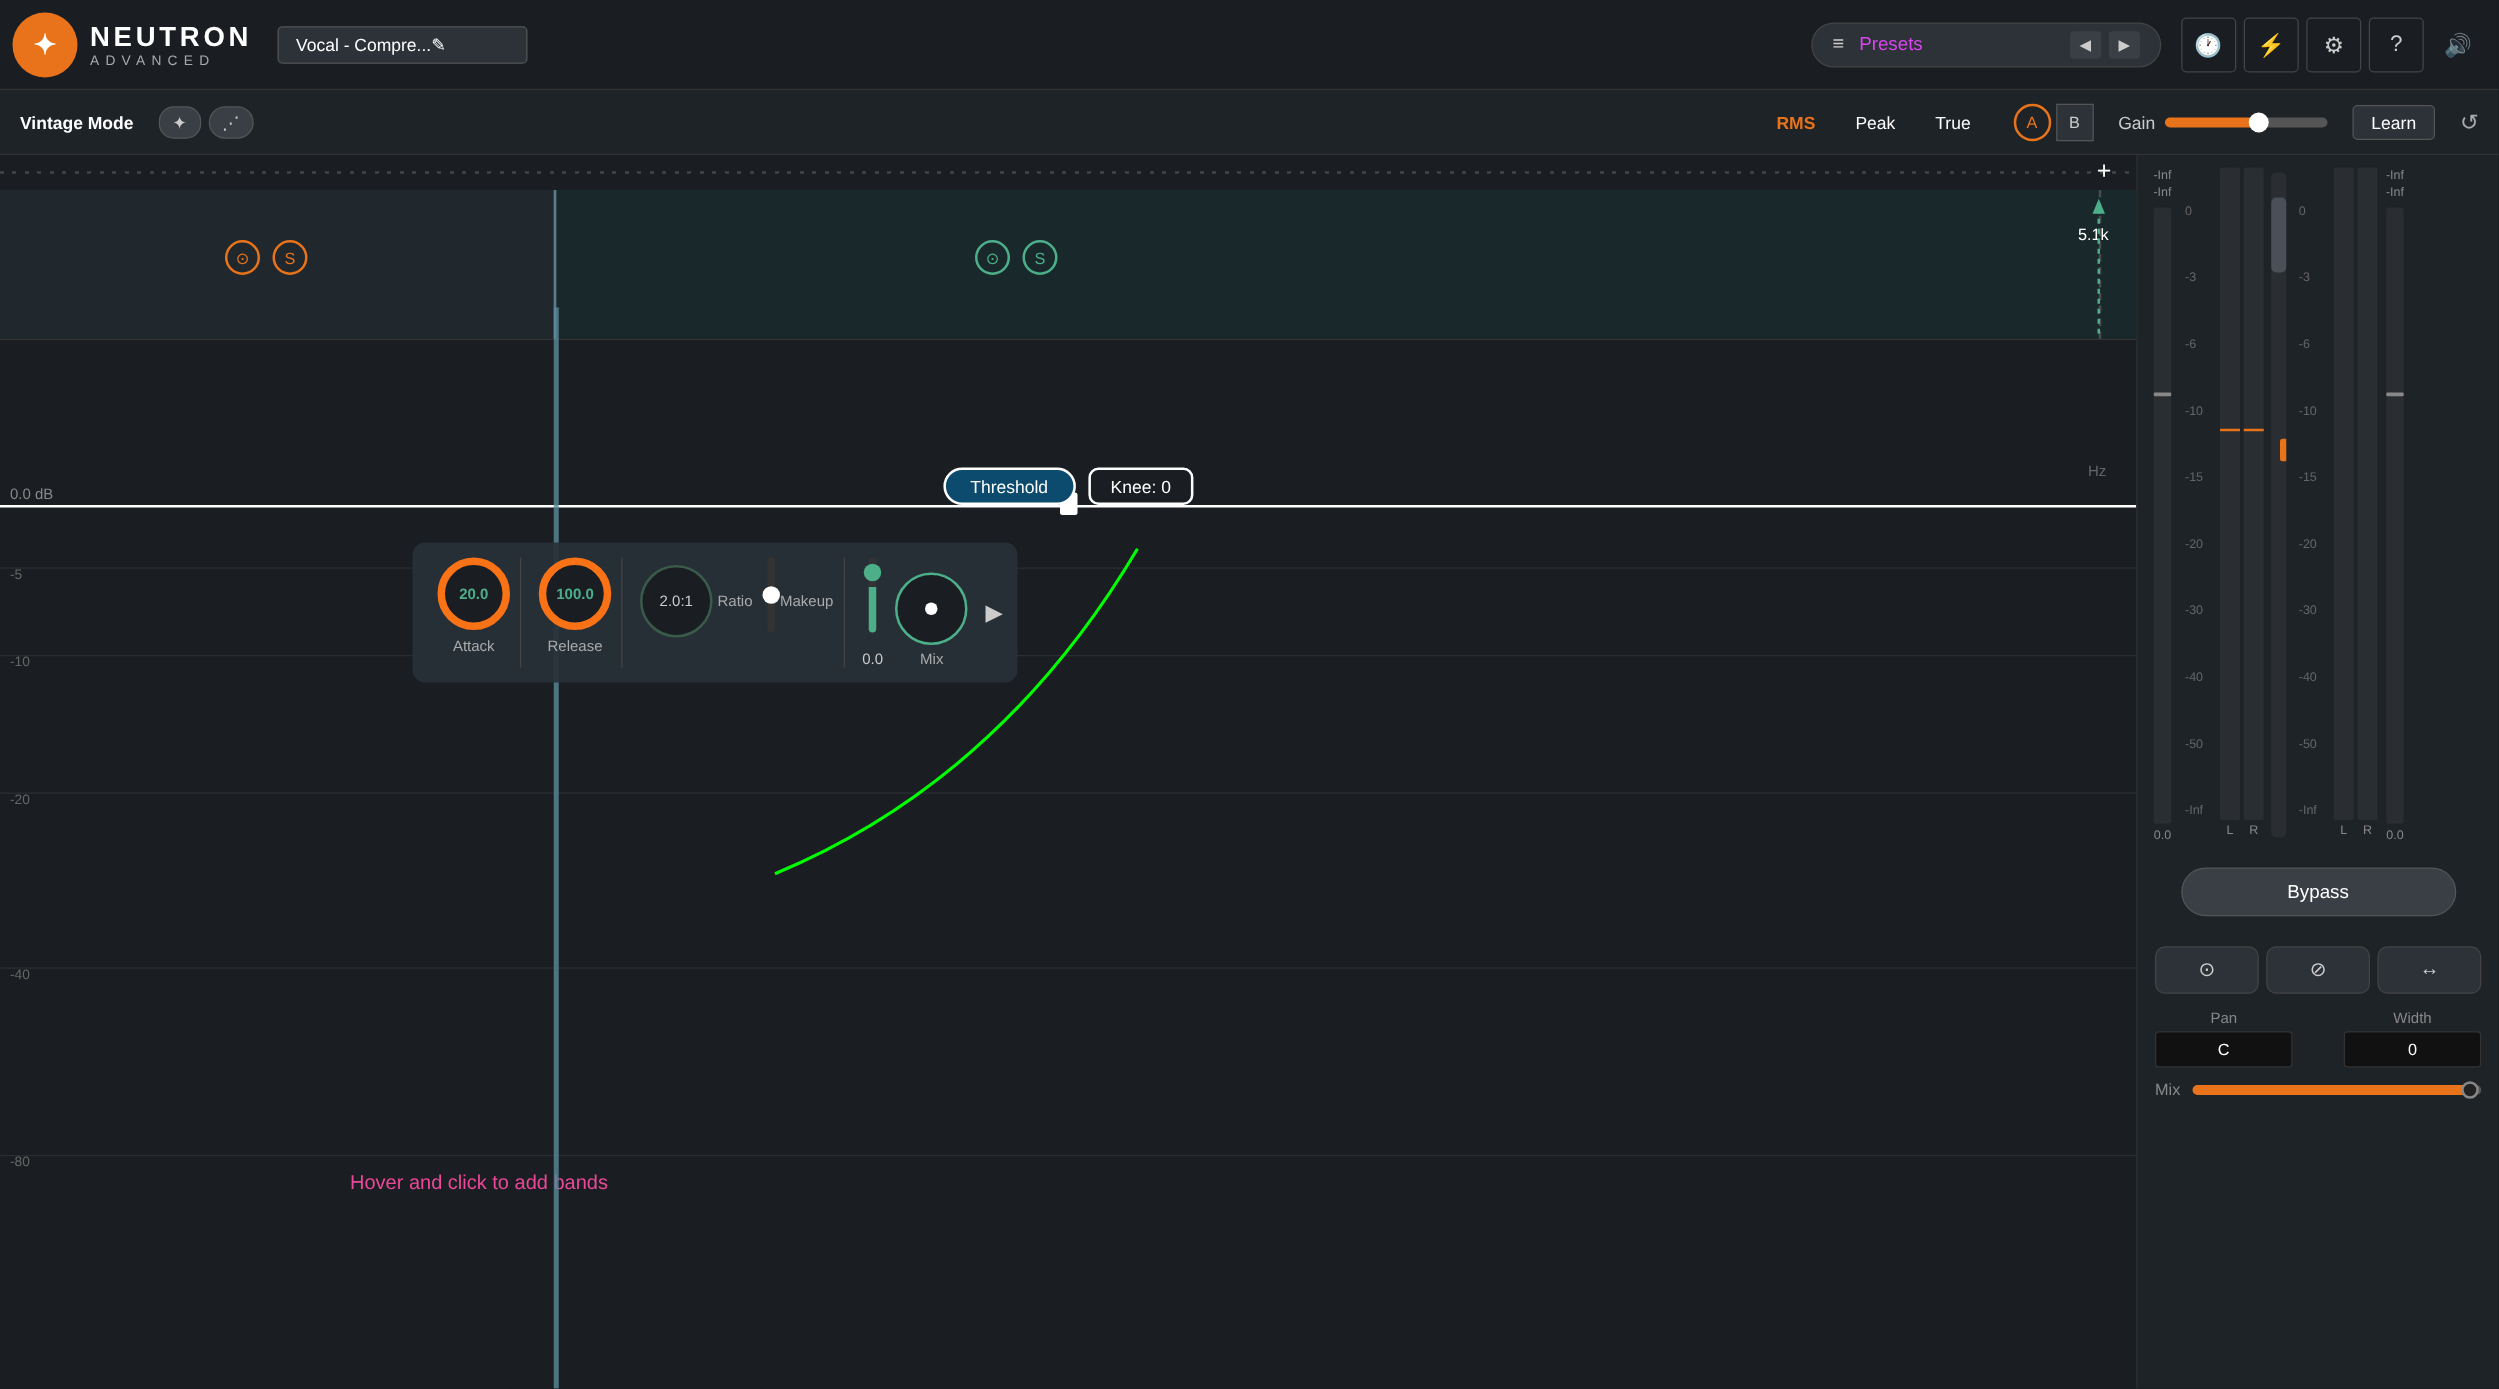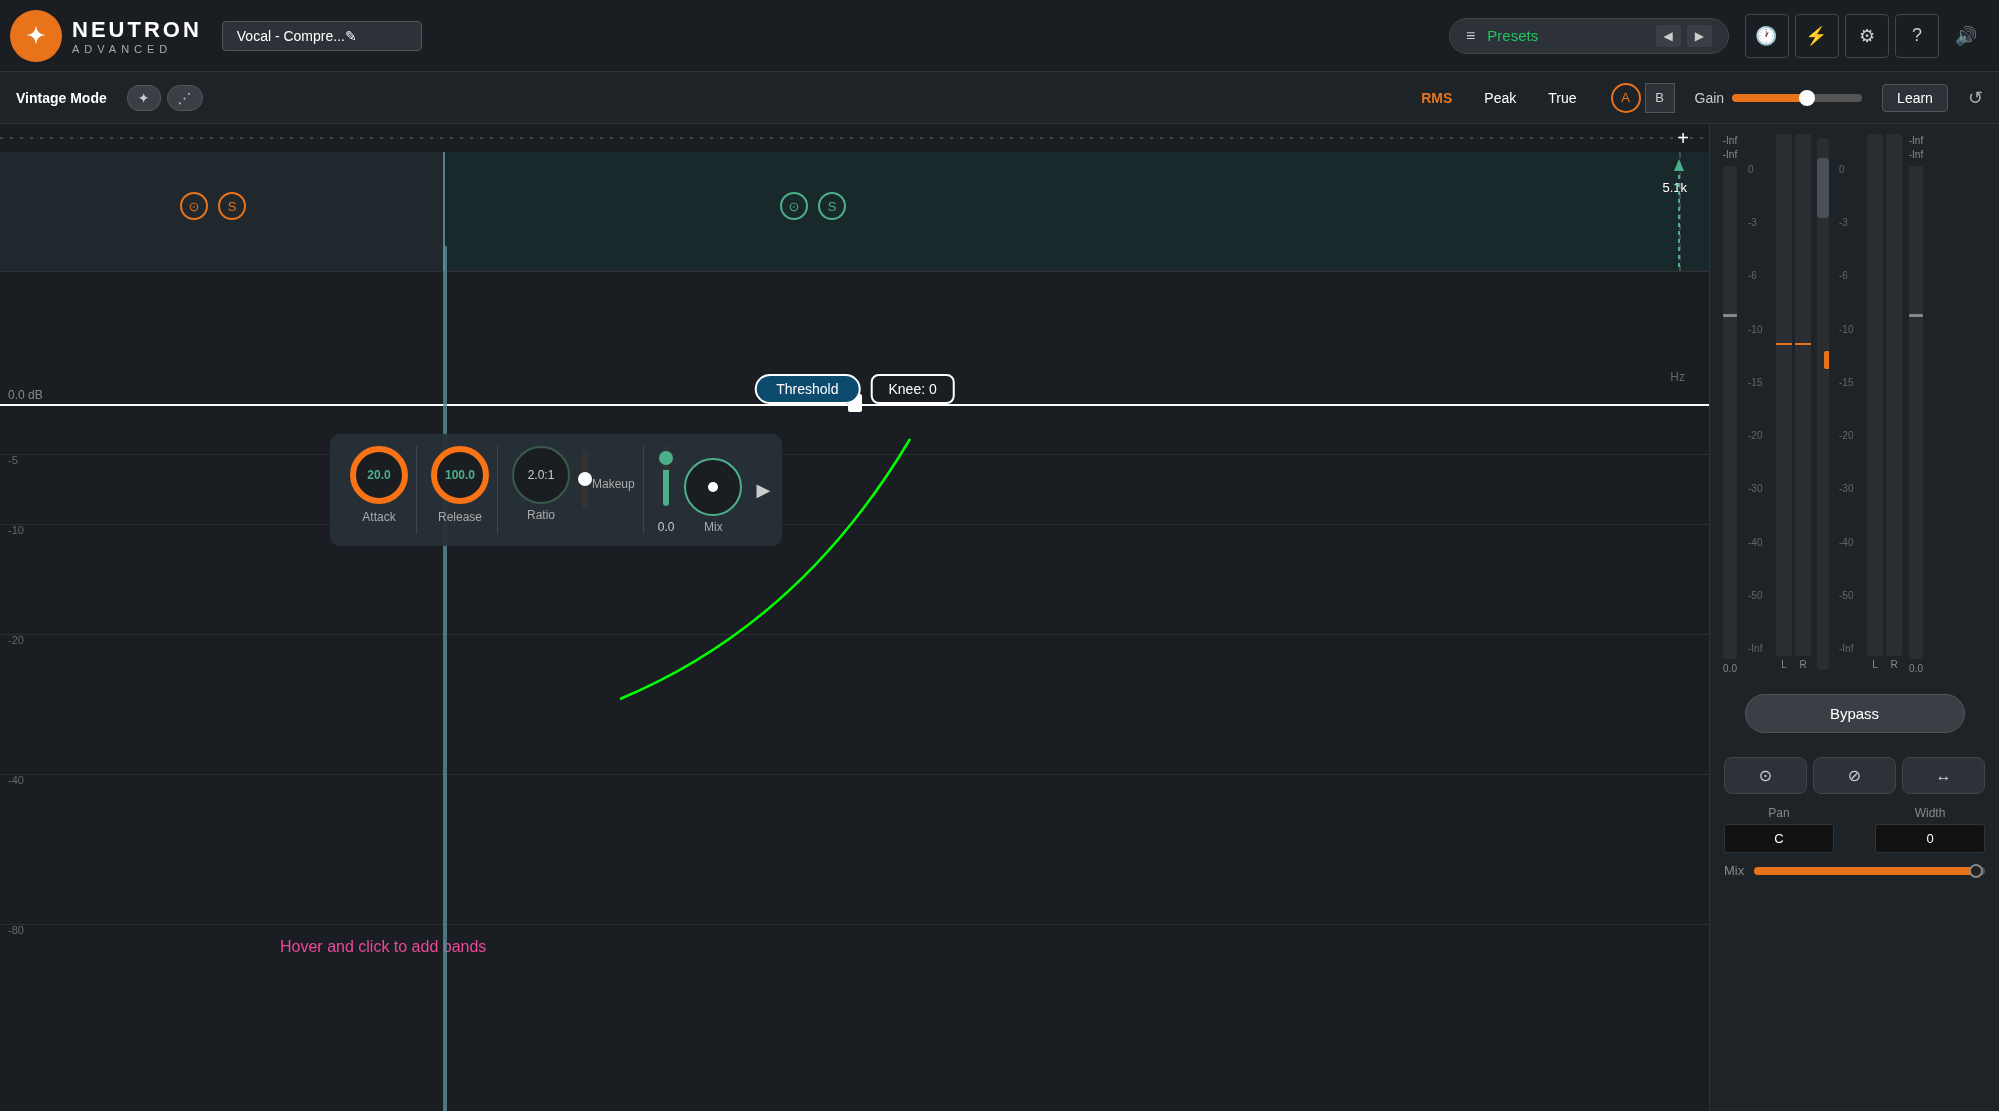--- a/index.html
+++ b/index.html
@@ -556,21 +556,21 @@
   </div>
 
   <div class="preset-box">
     <span>Vocal - Compre...✎</span>
   </div>
 
   <div class="spacer"></div>
 
   <div class="presets-section">
     <span style="margin-right:4px;font-size:16px;">≡</span>
-    <span style="font-size:15px;color:#22c55e;flex:1;">Presets</span>
+    <span style="font-size:15px;color:#d946ef;flex:1;">Presets</span>
     <div class="nav-arrows">
       <button class="nav-arrow">◀</button>
       <button class="nav-arrow">▶</button>
     </div>
   </div>
 
   <div class="top-icons">
     <button class="top-icon-btn">
       <span>🕐</span>
     </button>
@@ -693,21 +693,21 @@
       <div class="knob-group with-border">
         <div class="knob green-ring">
           <span class="knob-value">100.0</span>
         </div>
         <span class="knob-label">Release</span>
       </div>
 
       <div style="display:flex;flex-direction:column;align-items:center;gap:6px;padding:0 8px;border-right:1px solid #444;">
         <div style="display:flex;gap:12px;align-items:center;">
 
-          <div style="display:flex;flex-direction:column;align-items:center;gap:4px;text-align:center;">
+          <div style="display:flex;flex-direction:row;align-items:center;gap:4px;text-align:center;">
             <div class="ratio-knob">
               <span class="ratio-value">2.0:1</span>
             </div>
             <span class="knob-label">Ratio</span>
           </div>
 
           <div style="display:flex;flex-direction:row;align-items:center;gap:4px;">
             <div class="vert-slider">
               <div class="vert-track">
                 <div class="vert-thumb"></div>

